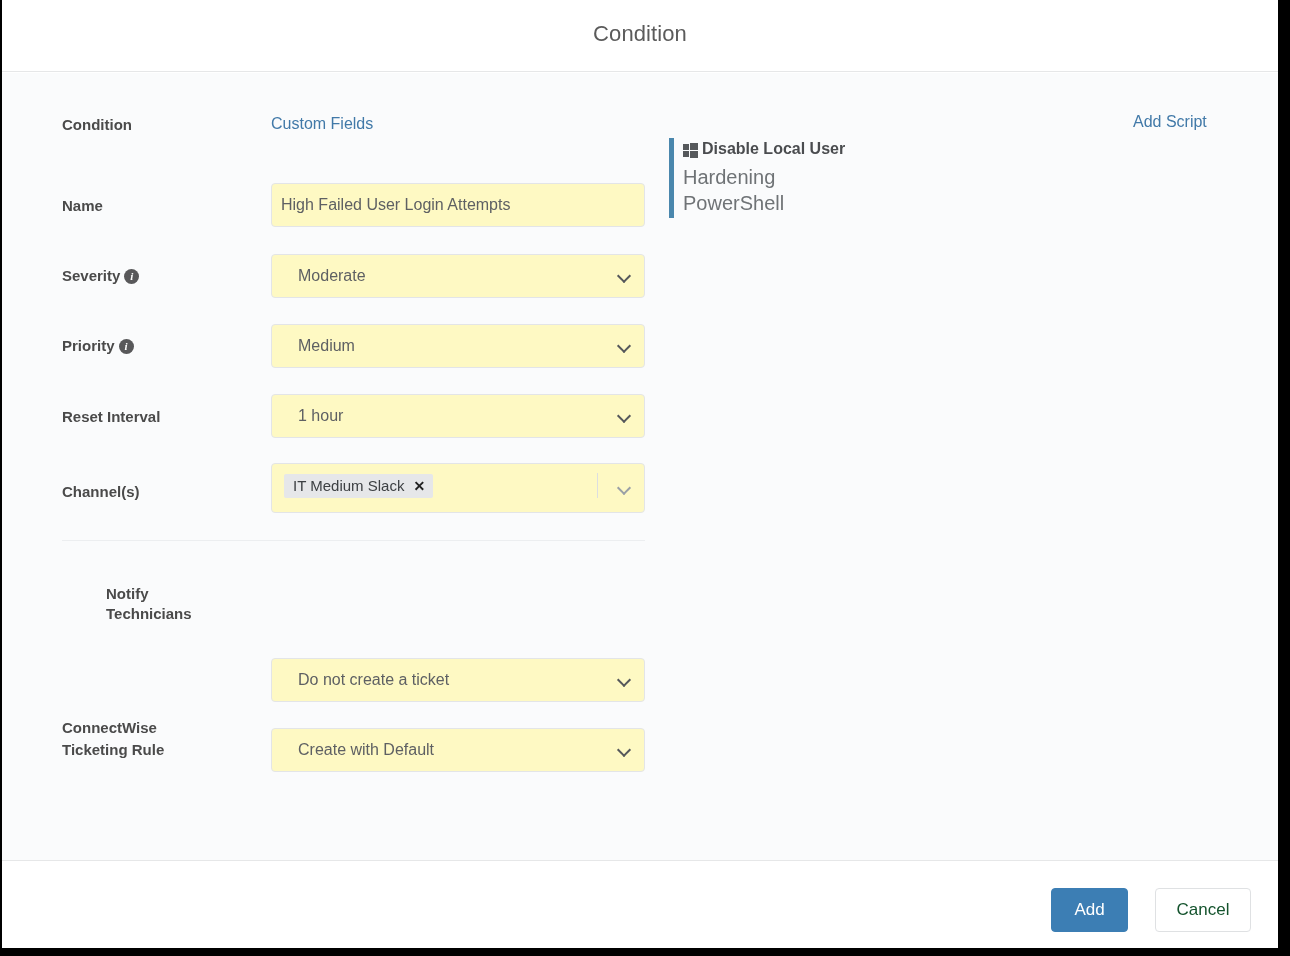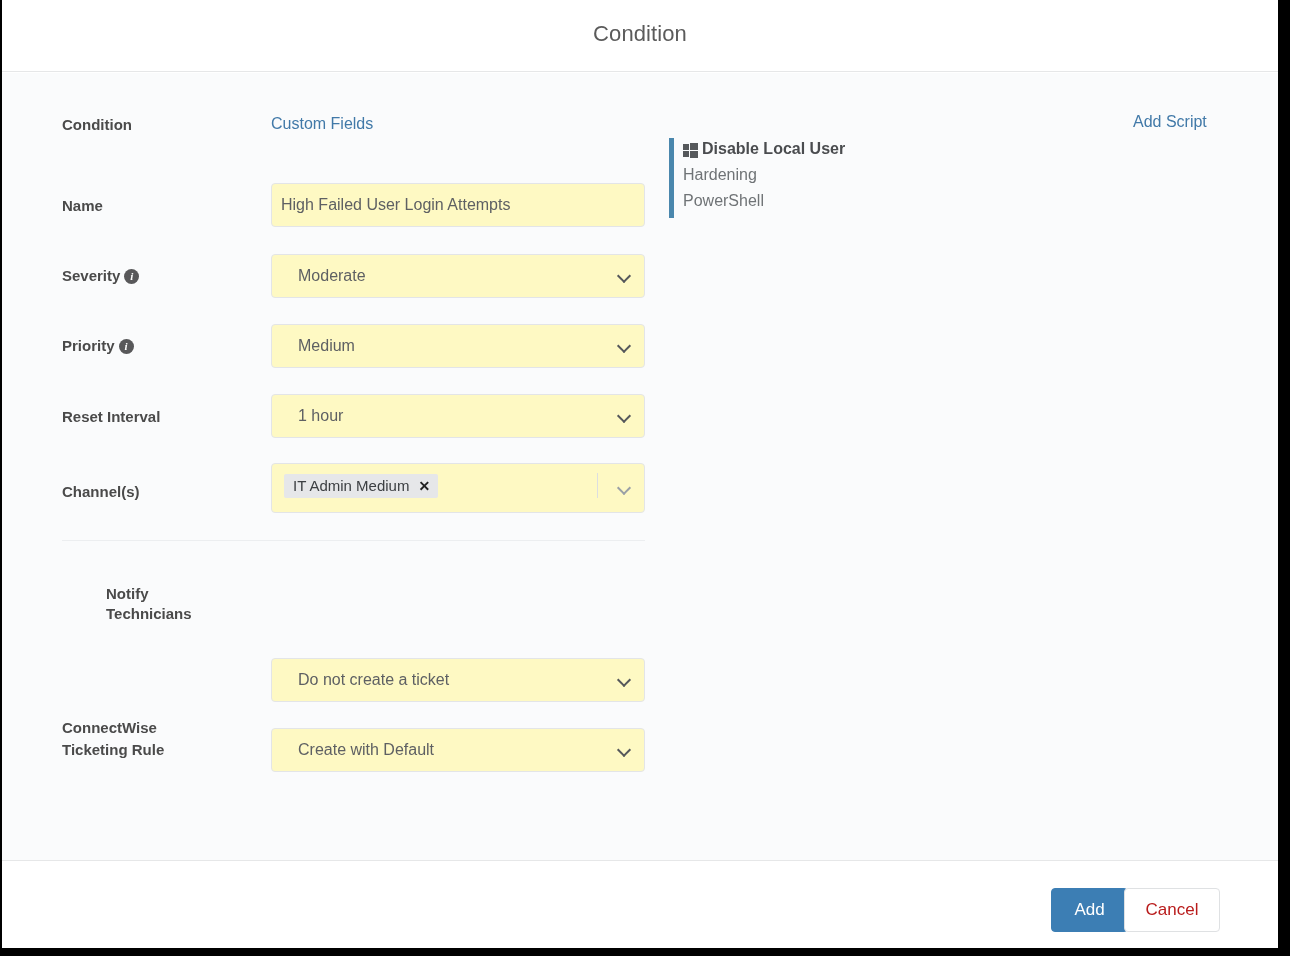--- a/index.html
+++ b/index.html
@@ -208,21 +208,21 @@
     left: 33px;
     top: 2px;
     font-size: 16px;
     font-weight: bold;
     color: #4a4c4f;
     white-space: nowrap;
   }
   .script-sub {
     position: absolute;
     left: 14px;
-    font-size: 16px;
+    font-size: 20px;
     color: #6f7376;
     white-space: nowrap;
   }
   #script-sub1 { top: 28px; }
   #script-sub2 { top: 54px; }
 
   
   #modal-footer {
     position: absolute;
     left: 0; top: 860px;
@@ -242,25 +242,25 @@
     white-space: nowrap;
   }
   #add-button {
     right: 150px;
     width: 77px;
     background: #3c7eb4;
     border: 1px solid #3c7eb4;
     color: #ffffff;
   }
   #cancel-button {
-    right: 58px;
+    right: 27px;
     width: 96px;
     background: #ffffff;
     border: 1px solid #dfe1e3;
-    color: #b91c1c;
+    color: #14532d;
   }
 </style>
 </head>
 <body>
 
 <div class="frame-left"></div>
 <div class="frame-right"></div>
 <div class="frame-bottom"></div>
 
 <div id="modal">
@@ -296,21 +296,21 @@
     </div>
 
     <div class="form-label" style="left:60px; top:334px;">Reset Interval</div>
     <div class="field" style="top:321px;">
       <div class="value">1 hour</div>
       <span class="chevron"></span>
     </div>
 
     <div class="form-label" style="left:60px; top:409px;">Channel(s)</div>
     <div class="field" id="channels-field" style="top:390px; height:50px;">
-      <span class="chip"><span>IT Admin Medium</span><span class="chip-x">✕</span></span>
+      <span class="chip"><span>IT Medium Slack</span><span class="chip-x">✕</span></span>
       <span class="ms-divider"></span>
       <span class="chevron" style="top:18px;"></span>
     </div>
 
     <div id="section-divider"></div>
 
     <div class="form-label" style="left:60px; top:511px;margin-left:44px;">
       <div>Notify</div>
       <div>Technicians</div>
     </div>

